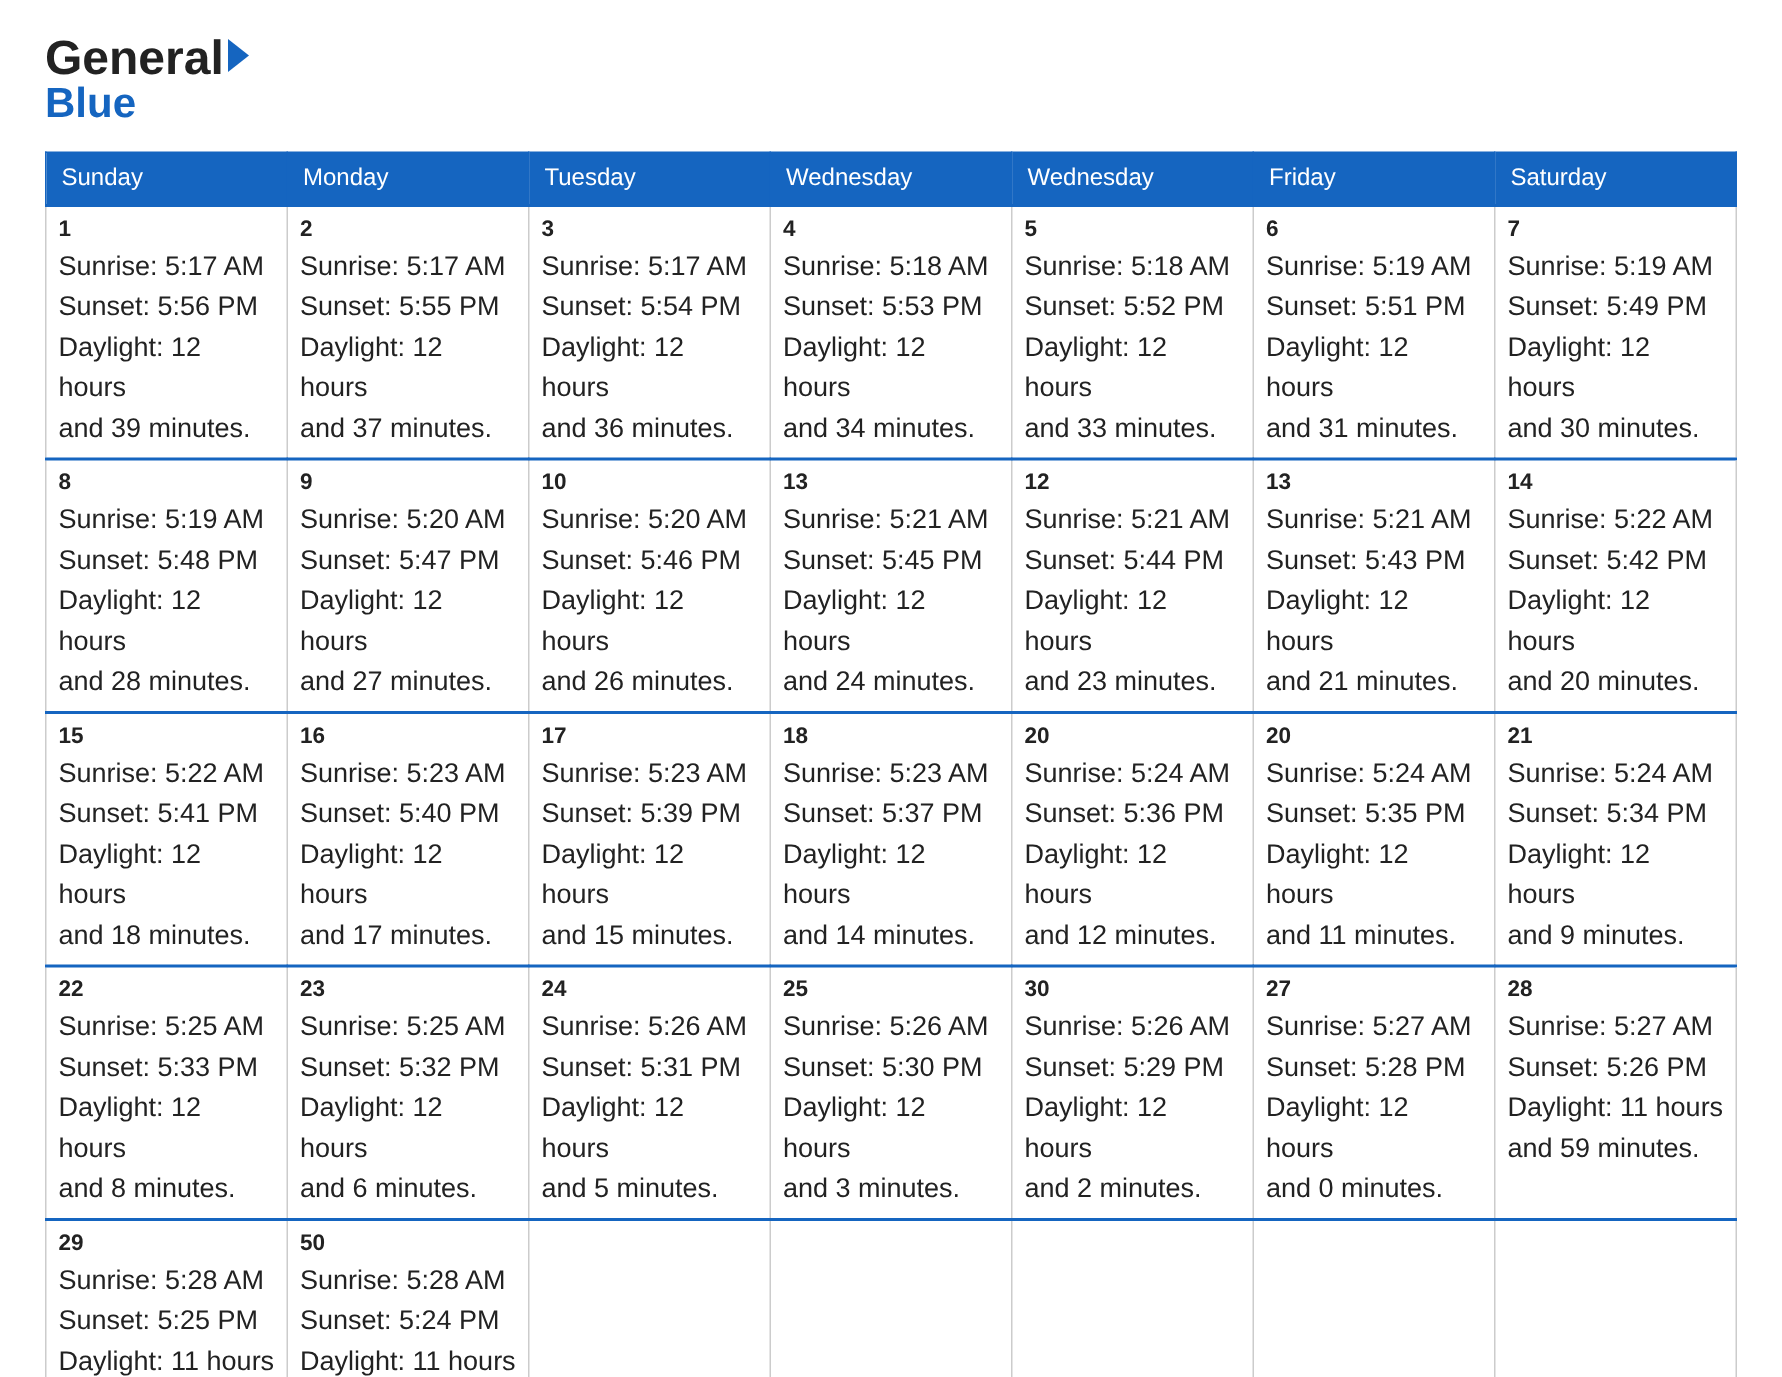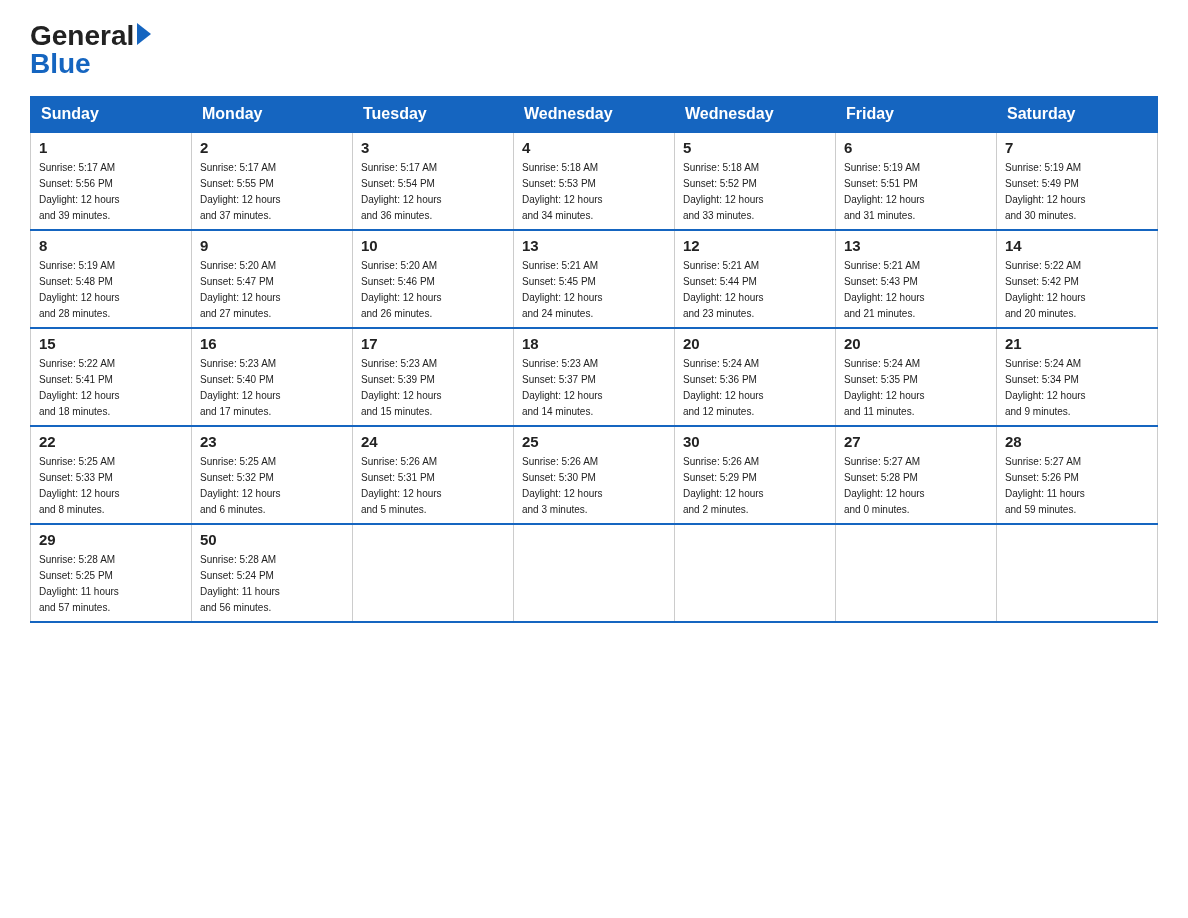--- a/index.html
+++ b/index.html
@@ -38,21 +38,21 @@
     }
     .calendar-table {
       width: 100%;
       border-collapse: collapse;
       border: 1px solid #1565c0;
     }
     .calendar-table th {
       background-color: #1565c0;
       color: #fff;
       font-size: 16px;
-      font-weight: bold;
+      font-weight: normal;
       padding: 8px 10px;
       text-align: left;
       border: 1px solid #1565c0;
     }
     .calendar-table td {
       vertical-align: top;
       padding: 6px 8px;
       border: 1px solid #ccc;
       width: 14.28%;
       font-size: 13px;
@@ -62,35 +62,35 @@
     .calendar-table tr {
       border-bottom: 2px solid #1565c0;
     }
     .day-number {
       font-size: 15px;
       font-weight: bold;
       display: block;
       margin-bottom: 3px;
     }
     .day-info {
-      font-size: 10px;
+      font-size: 18px;
       line-height: 1.5;
       color: #222;
     }
     .empty-cell {
       background: #fff;
     }
   </style>
 </head>
 <body>
 
 <div class="header-area">
   <div class="logo-area">
     <div style="display:flex;align-items:center;">
-      <span style="font-size:28px;font-weight:bold;color:#222;">General</span>
+      <span style="font-size:32px;font-weight:bold;color:#222;">General</span>
       <span style="display:inline-block;width:0;height:0;border-top:11px solid transparent;border-bottom:11px solid transparent;border-left:14px solid #1565c0;margin-left:3px;margin-top:-4px;"></span>
     </div>
     <div style="margin-top:-4px;">
       <span style="font-size:28px;font-weight:bold;color:#1565c0;">Blue</span>
     </div>
   </div>
   <div class="title-area">
     <div class="month-title"></div>
     <div class="location-title"></div>
   </div>

